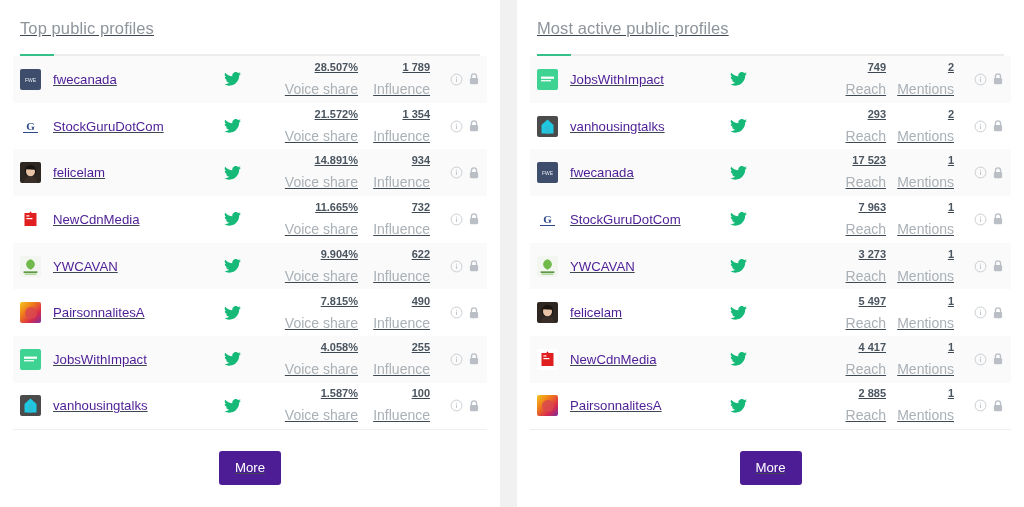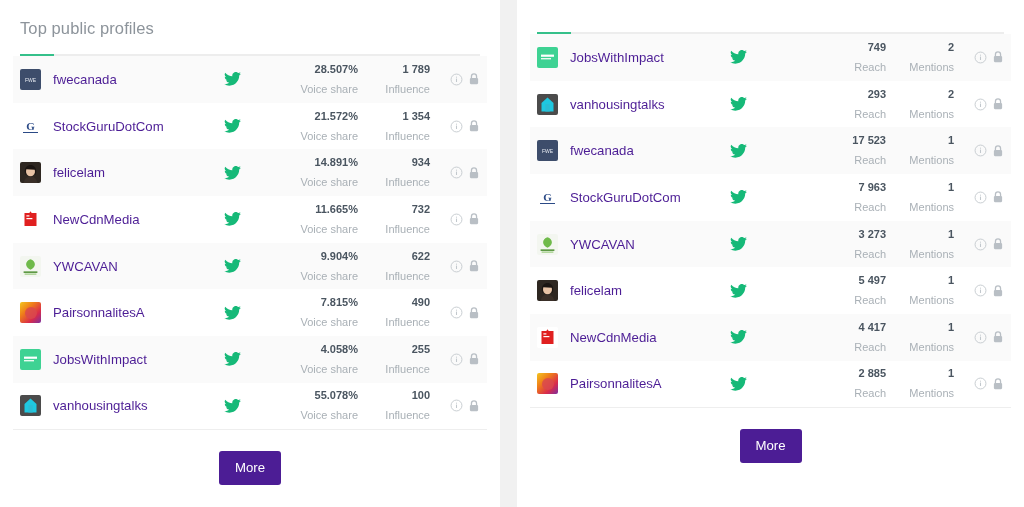--- a/index.html
+++ b/index.html
@@ -13,20 +13,21 @@
     font-family: "Liberation Sans", sans-serif;
     overflow: hidden;
     color: #3d4852;
   }
 
   .app {
     display: flex;
     width: 1024px;
     height: 358px;
     background: #f4f4f4;
+    text-decoration: underline;
   }
 
   .panel {
     background: #ffffff;
     height: 507px;
     box-sizing: border-box;
     display: flex;
     flex-direction: column;
     position: relative;
   }
@@ -105,21 +106,21 @@
     text-align: right;
     line-height: 1.18;
   }
   .metric .val {
     font-size: 11px;
     font-weight: bold;
     color: #4a5560;
     white-space: nowrap;
   }
   .metric .lbl {
-    font-size: 11px;
+    font-size: 14px;
     color: #a9b0b6;
     white-space: nowrap;
     margin-top: 7px;
   }
   .left-m1  { flex: 0 0 104px; }
   .left-m2  { flex: 0 0 72px;  }
   .right-m1 { flex: 0 0 126px; }
   .right-m2 { flex: 0 0 68px;  }
 
   .icons {
@@ -447,21 +448,21 @@
               <path d="M8.3 10.2h4.4v7.4H8.3z" fill="#2bbdd4"></path>
             </svg>
           </span>
           <span class="uname">vanhousingtalks</span>
           <span class="net">
             <svg width="17" height="14" viewBox="0 0 24 20" aria-hidden="true">
               <path fill="#16b978" d="M24 2.4a9.8 9.8 0 0 1-2.83.78A4.93 4.93 0 0 0 23.34.37a9.86 9.86 0 0 1-3.13 1.2A4.92 4.92 0 0 0 11.8 6.03 13.97 13.97 0 0 1 1.67.9 4.92 4.92 0 0 0 3.2 7.47a4.9 4.9 0 0 1-2.23-.62v.06a4.93 4.93 0 0 0 3.95 4.83 4.96 4.96 0 0 1-2.22.09 4.93 4.93 0 0 0 4.6 3.42A9.88 9.88 0 0 1 0 17.3a13.94 13.94 0 0 0 7.55 2.2c9.06 0 14.01-7.5 14.01-14v-.64A10 10 0 0 0 24 2.4z"></path>
             </svg>
           </span>
           <span class="metric left-m1">
-            <div class="val">55.078%</div>
+            <div class="val">1.587%</div>
             <div class="lbl">Voice share</div>
           </span>
           <span class="metric left-m2">
             <div class="val">100</div>
             <div class="lbl">Influence</div>
           </span>
           <span class="icons">
             <span>
               <svg width="13" height="13" viewBox="0 0 16 16" aria-hidden="true">
                 <circle cx="8" cy="8" r="6.7" fill="none" stroke="#c2c8cd" stroke-width="1.1"></circle>
@@ -480,20 +481,21 @@
       </div>
     <div class="footer">
       <button class="more-btn">More</button>
     </div>
   </div>
 
   <div class="panel-gap"></div>
 
   <div class="panel panel-right">
     <div class="panel-head">
+      <div class="panel-title">Most active public profiles</div>
       <div class="title-rule"></div>
     </div>
     <div class="rows right" id="rows-1">
         <div class="row alt">
           <span class="avatar">
             <svg width="21" height="21" viewBox="0 0 21 21">
               <rect width="21" height="21" fill="#3ed293"></rect>
               <rect x="4" y="7.6" width="13" height="2.2" fill="#ffffff"></rect>
               <rect x="4" y="11" width="10" height="1.4" fill="#eafaf2"></rect>
             </svg>

